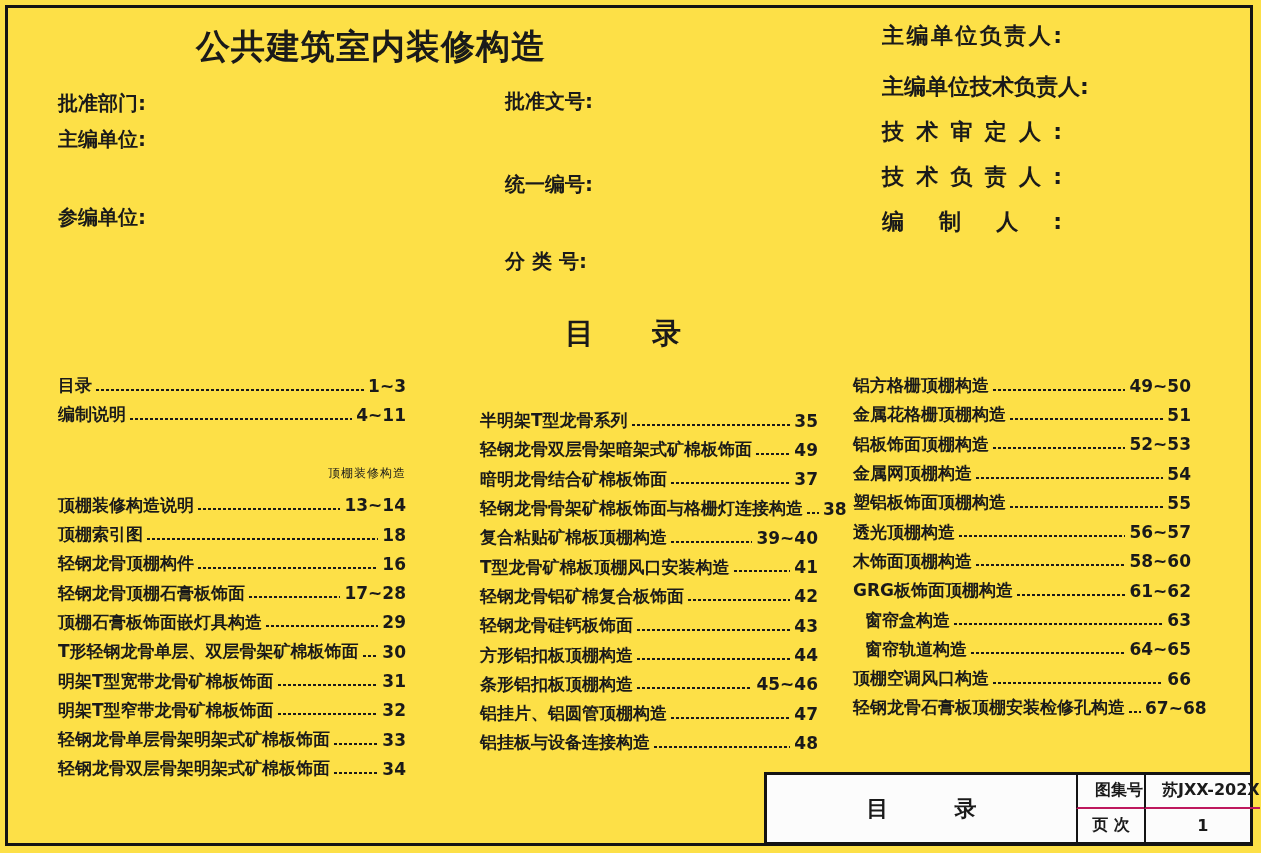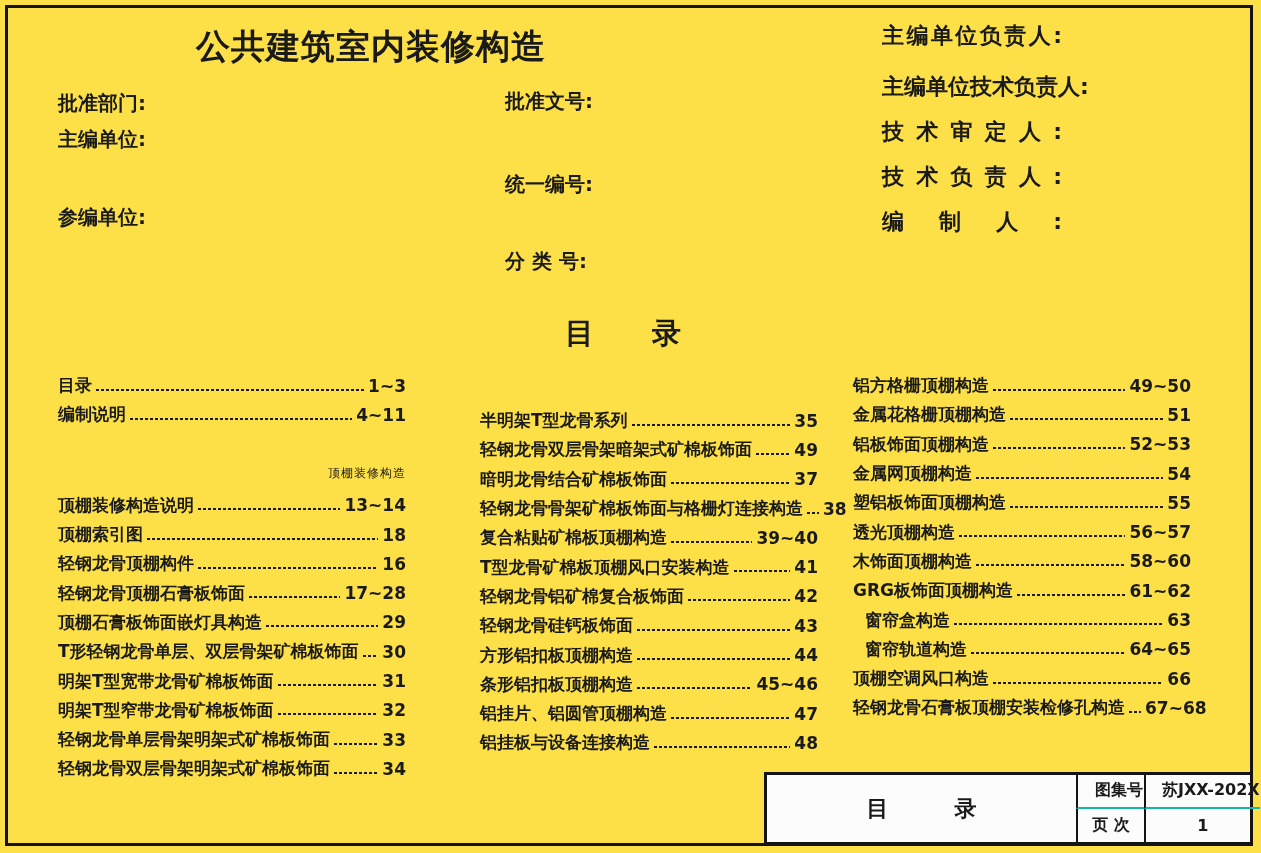--- a/index.html
+++ b/index.html
@@ -58,21 +58,21 @@
   }
   .tb-title {
     grid-row:1 / span 2; display:flex; align-items:center; justify-content:center;
     font-size:22px; font-weight:700; white-space:nowrap;
   }
   .tb-cell {
     display:flex; align-items:center; justify-content:center;
     border-left:2px solid #141414;
     font-size:16px; font-weight:700; white-space:nowrap;
   }
-  .tb-r1 { border-bottom:2px solid #14b8a6;padding-left:16px; }
+  .tb-r1 { border-bottom:2px solid #be185d;padding-left:16px; }
 </style>
 </head>
 <body>
 
 <div class="page">
   <div class="page-border"></div>
 
   <h1 class="doc-title">公共建筑室内装修构造</h1>
 
   <div class="fld fld-left" style="top:90px;">批准部门:</div>

